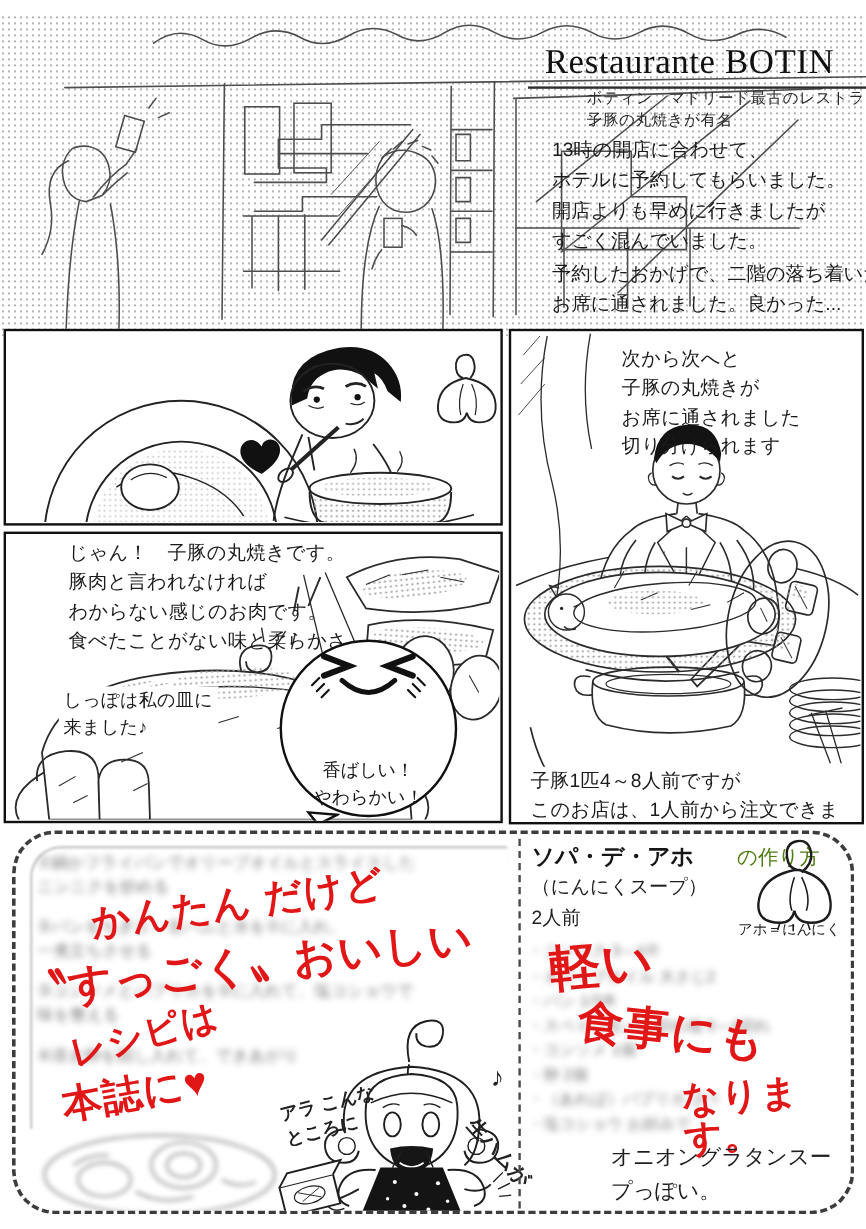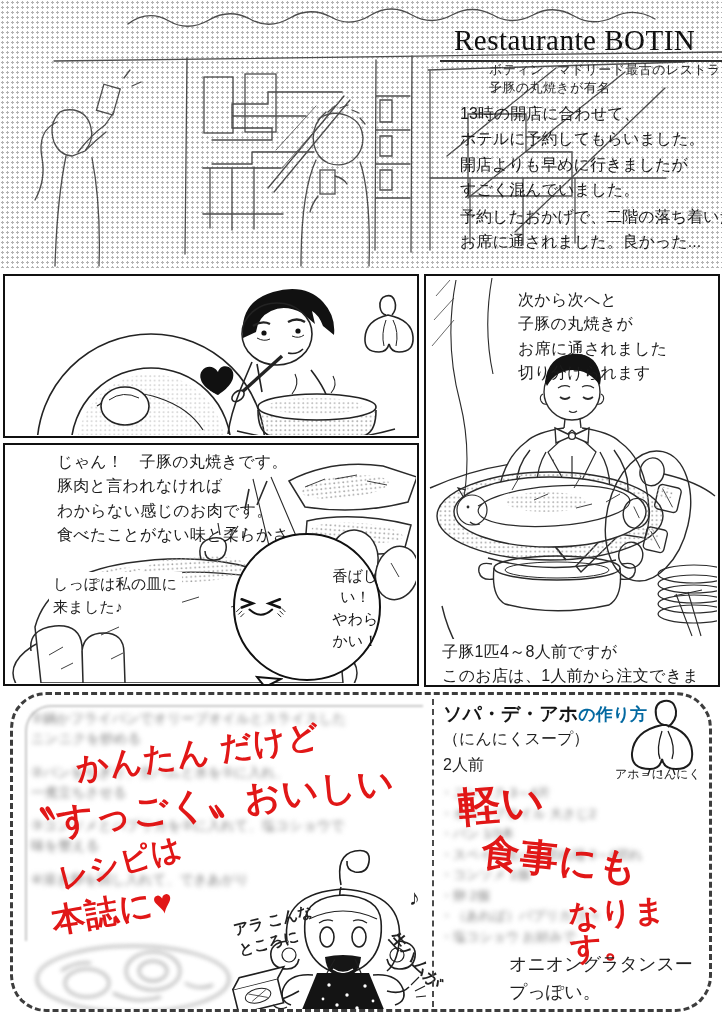--- a/index.html
+++ b/index.html
@@ -16,38 +16,38 @@
   .title { font-family:"Liberation Serif","DejaVu Serif",serif; font-size:29px; letter-spacing:.5px;
            border-bottom:2px solid #2e2e2e; padding:0 0 3px 14px; color:#111; }
   .sub { position:absolute; font-size:13px; color:#2a2a2a; letter-spacing:.4px; }
   .body-text { position:absolute; font-size:16px; line-height:1.58; white-space:pre-line; color:#1b1b1b;margin-left:36px; }
   .hw { position:absolute; color:#e11717; font-weight:bold; white-space:pre-line; line-height:1.08; letter-spacing:1px; }
   .hwb { position:absolute; color:#222; font-weight:bold; white-space:pre-line; line-height:1.4; }
   .blurred { filter:blur(2.6px); color:#7a7a7a; }
   .step-item { white-space:pre-line; font-size:13.5px; line-height:1.5; margin-bottom:13px; }
   .ing-item { white-space:pre-line; font-size:13px; line-height:1.58; }
   .bubble { position:absolute; width:148px; height:148px; border:2.7px solid #101010; border-radius:50%;
-            background:#fff; display:flex; flex-direction:row; align-items:center; justify-content:center;
+            background:#fff; display:flex; flex-direction:column; align-items:center; justify-content:center;
             text-align:center; z-index:3;gap:45px; }
   .btext { font-size:15px; line-height:1.45; white-space:pre-line; color:#151515; margin-top:2px; }
   .bottom-panel { position:absolute; left:10px; top:692px; width:702px; height:320px;
                   border:3px dashed #3d3d3d; border-radius:36px; background:#fff; overflow:hidden; }
   .divider { position:absolute; border-left:2.5px dashed #4a4a4a; }
   .recipe-title-main { font-size:19px; font-weight:bold; color:#161616; }
-  .recipe-title-suffix { font-size:17px; font-weight:bold; color:#0369a1; }
+  .recipe-title-suffix { font-size:17px; font-weight:normal; color:#4d7c0f;margin-left:36px; }
   .corner-line { position:absolute; border-left:2px solid #9c9c9c; border-top:2px solid #9c9c9c;
                  border-radius:26px 0 0 0; filter:blur(1px); opacity:.55; }
   svg { display:block; }
 </style>
 </head>
 <body>
 
 <div class="page">
 
-  <div class="abs halftone" style="left:0;top:0;width:722px;height:268px">
+  <div class="abs halftone" style="left:0;top:12px;width:722px;height:268px">
     <svg class="abs" style="left:0;top:0" width="722" height="268" viewBox="0 0 722 268">
       <g fill="none" stroke="#4d4d4d" stroke-width="1.3" stroke-linecap="round">
         <path d="M128,24 q20,-15 41,-3 q19,11 40,-1 q20,-12 41,-1 q19,11 40,-1 q20,-12 41,-1 q19,11 40,-2 q20,-12 41,0 q19,11 40,0 q20,-11 41,0 q19,11 40,0 q20,-11 41,1 q19,11 40,1 q20,-10 41,2"></path>
         <path d="M54,61 L722,52"></path>
         <path d="M187,58 L185,254"></path>
         <path d="M412,56 L411,252"></path>
         <rect x="204" y="77" width="29" height="56"></rect>
         <rect x="245" y="74" width="31" height="58"></rect>
         <path d="M203,168 h78 M203,214 h80 M210,168 v60 M232,168 v62 M254,167 v62"></path>
         <path d="M428,70 L685,62 M430,70 L430,250"></path>

